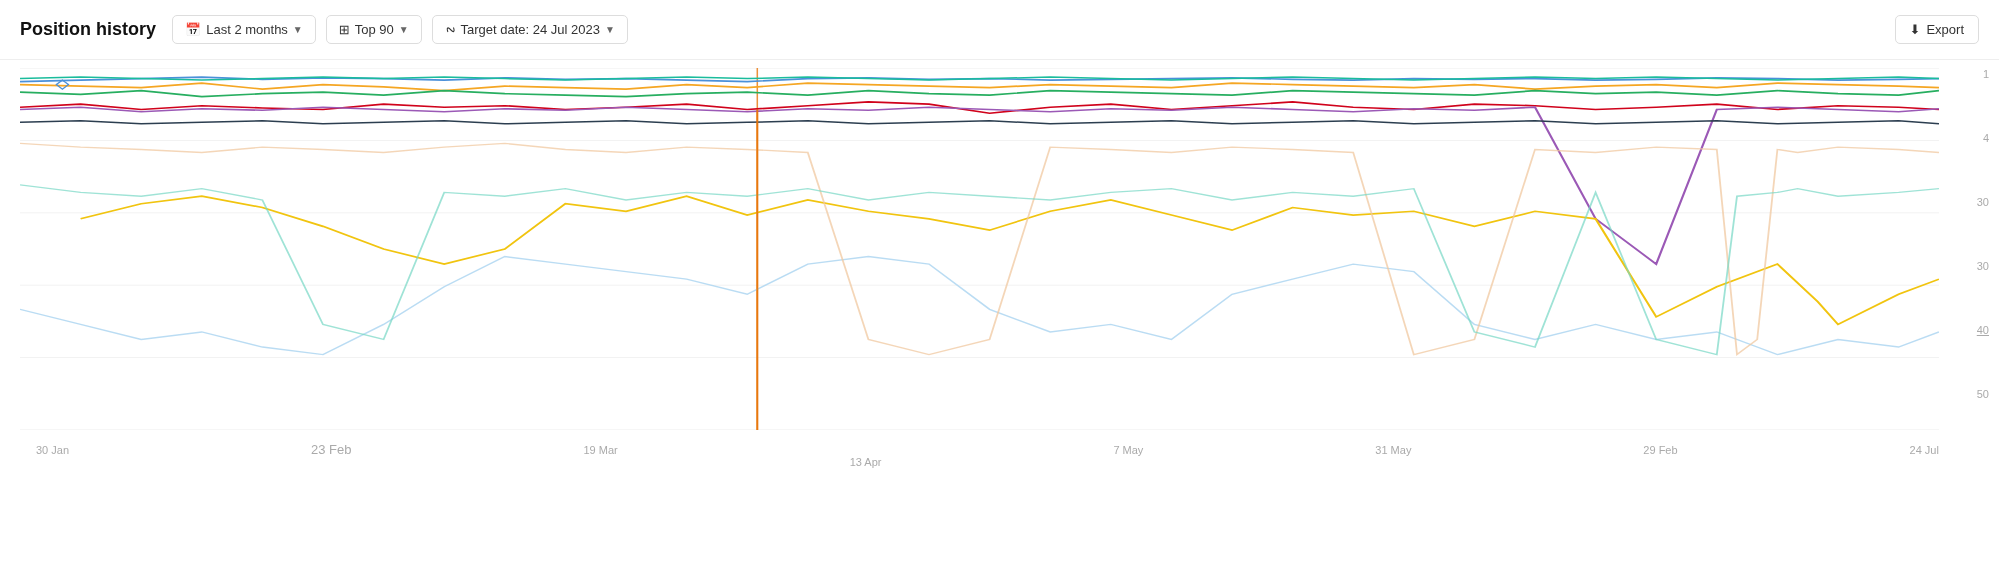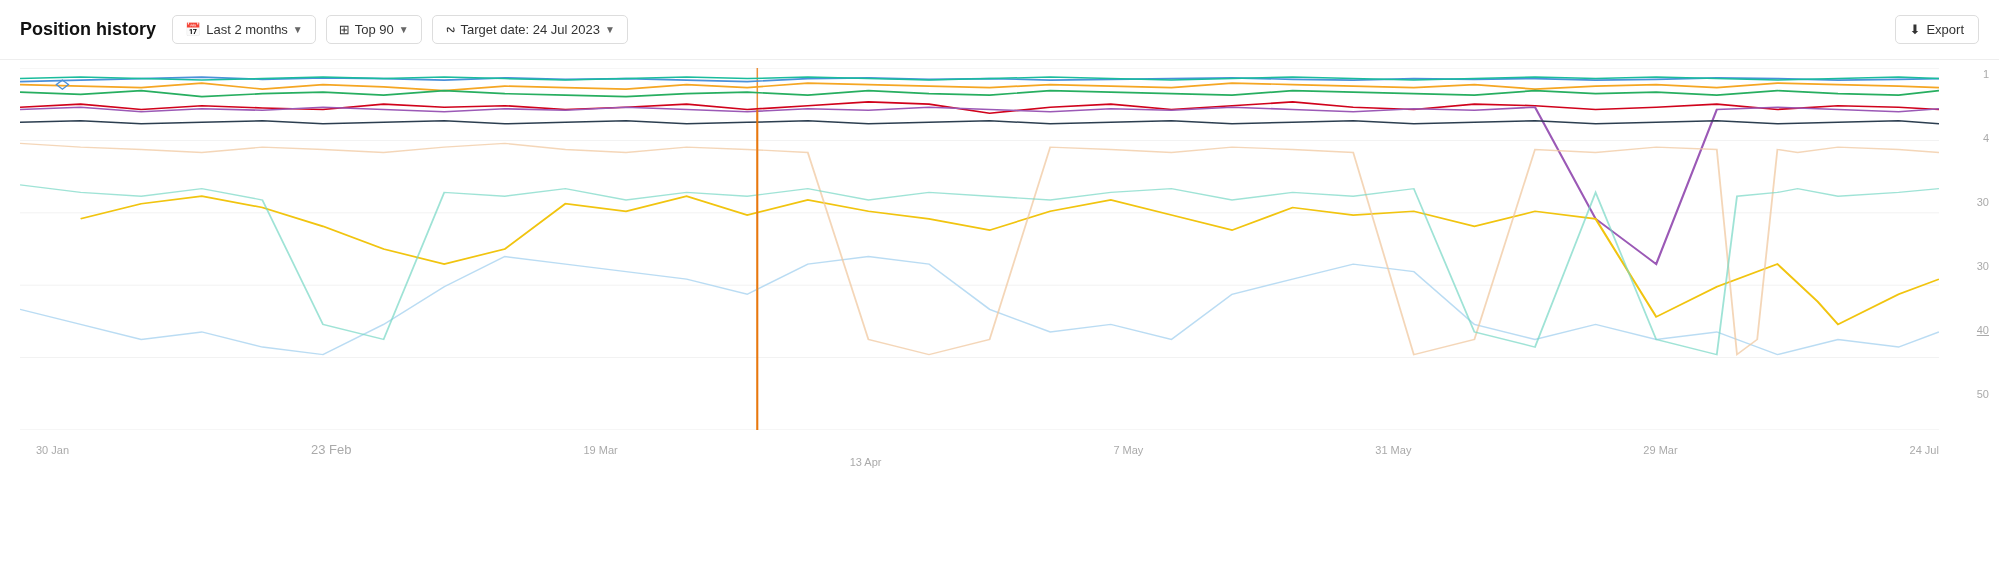--- a/index.html
+++ b/index.html
@@ -207,17 +207,17 @@
       <span style="font-size:11px;color:#aaa;text-align:right;padding-bottom:30px;">50</span>
     </div>
 
     <div style="position:absolute; bottom:4px; left:36px; right:60px; display:flex; justify-content:space-between; align-items:center;">
       <span style="font-size:11px;color:#aaa;">30 Jan</span>
       <span style="font-size:13px;color:#aaa;margin-left:10px;">23 Feb</span>
       <span style="font-size:11px;color:#aaa;">19 Mar</span>
       <span style="font-size:11px;color:#aaa;margin-top:25px;">13 Apr</span>
       <span style="font-size:11px;color:#aaa;">7 May</span>
       <span style="font-size:11px;color:#aaa;">31 May</span>
-      <span style="font-size:11px;color:#aaa;">29 Mar</span>
+      <span style="font-size:11px;color:#aaa;">29 Feb</span>
       <span style="font-size:11px;color:#aaa;">24 Jul</span>
     </div>
   </div>
 </div>
 
 </body></html>

